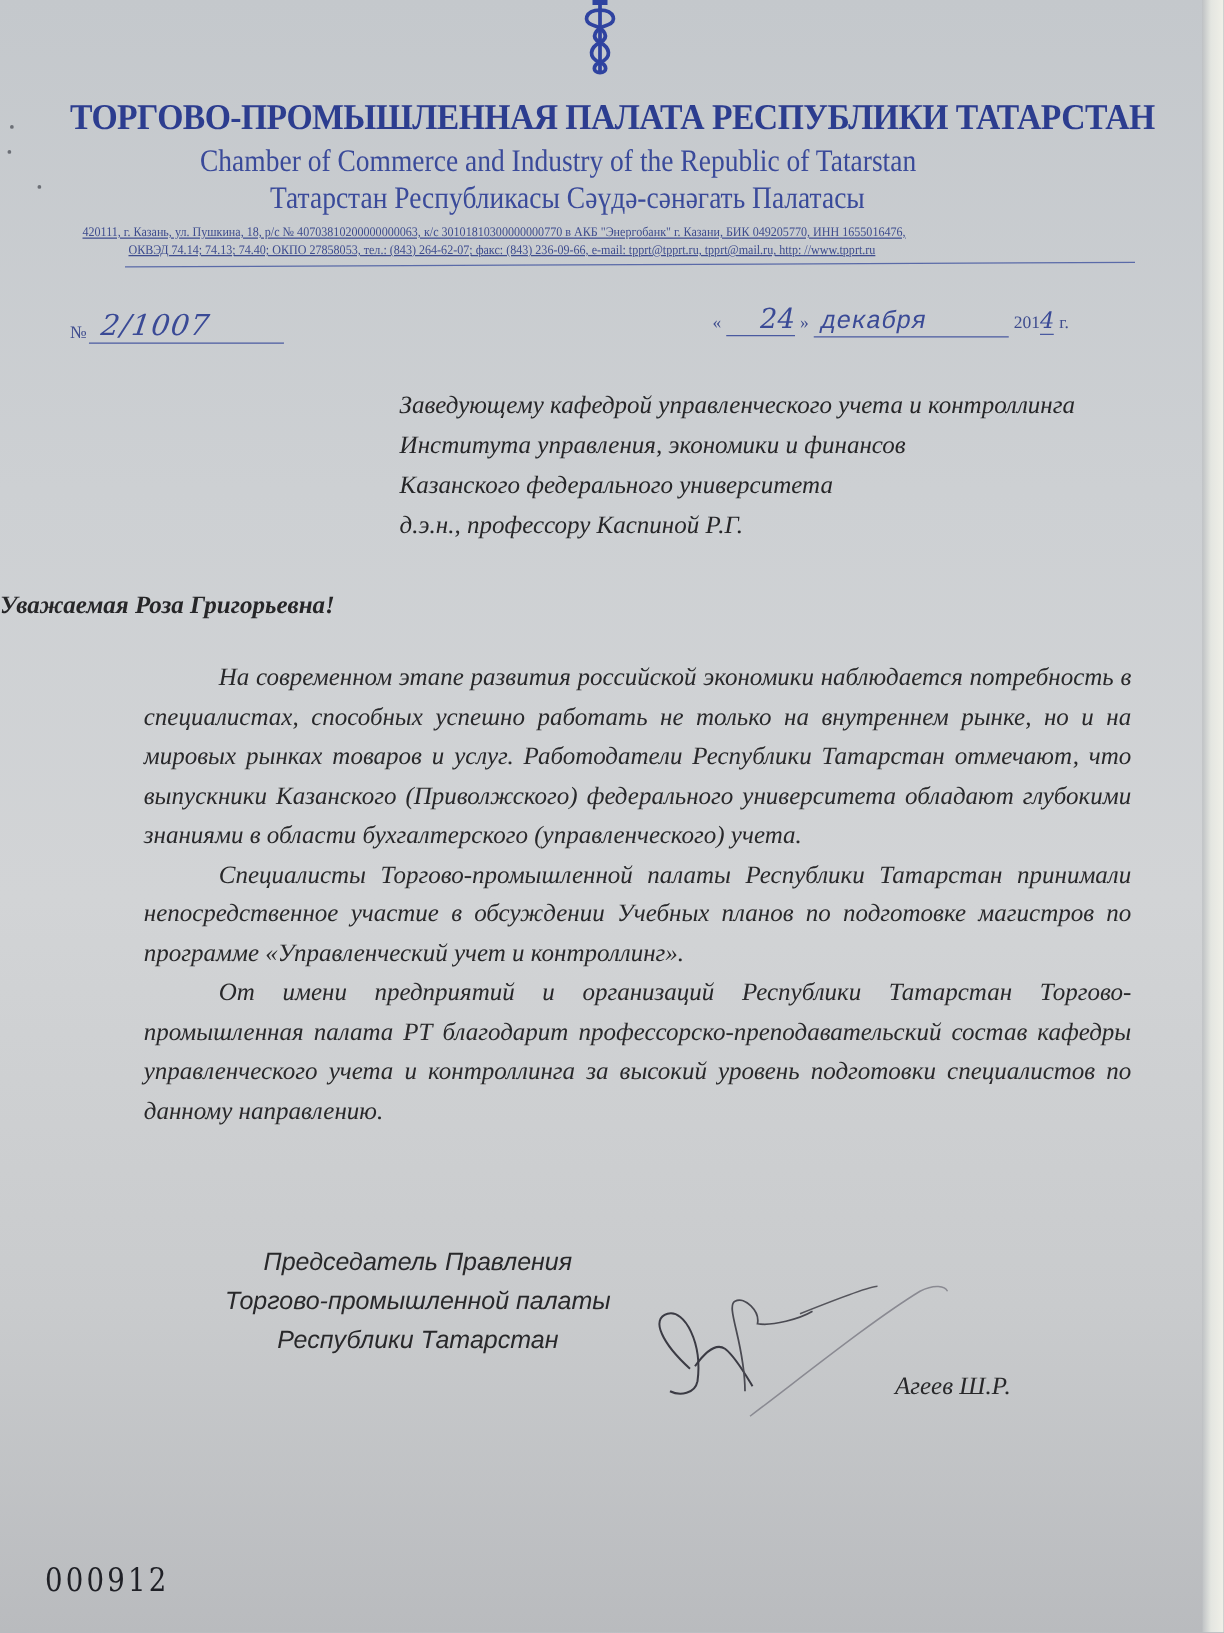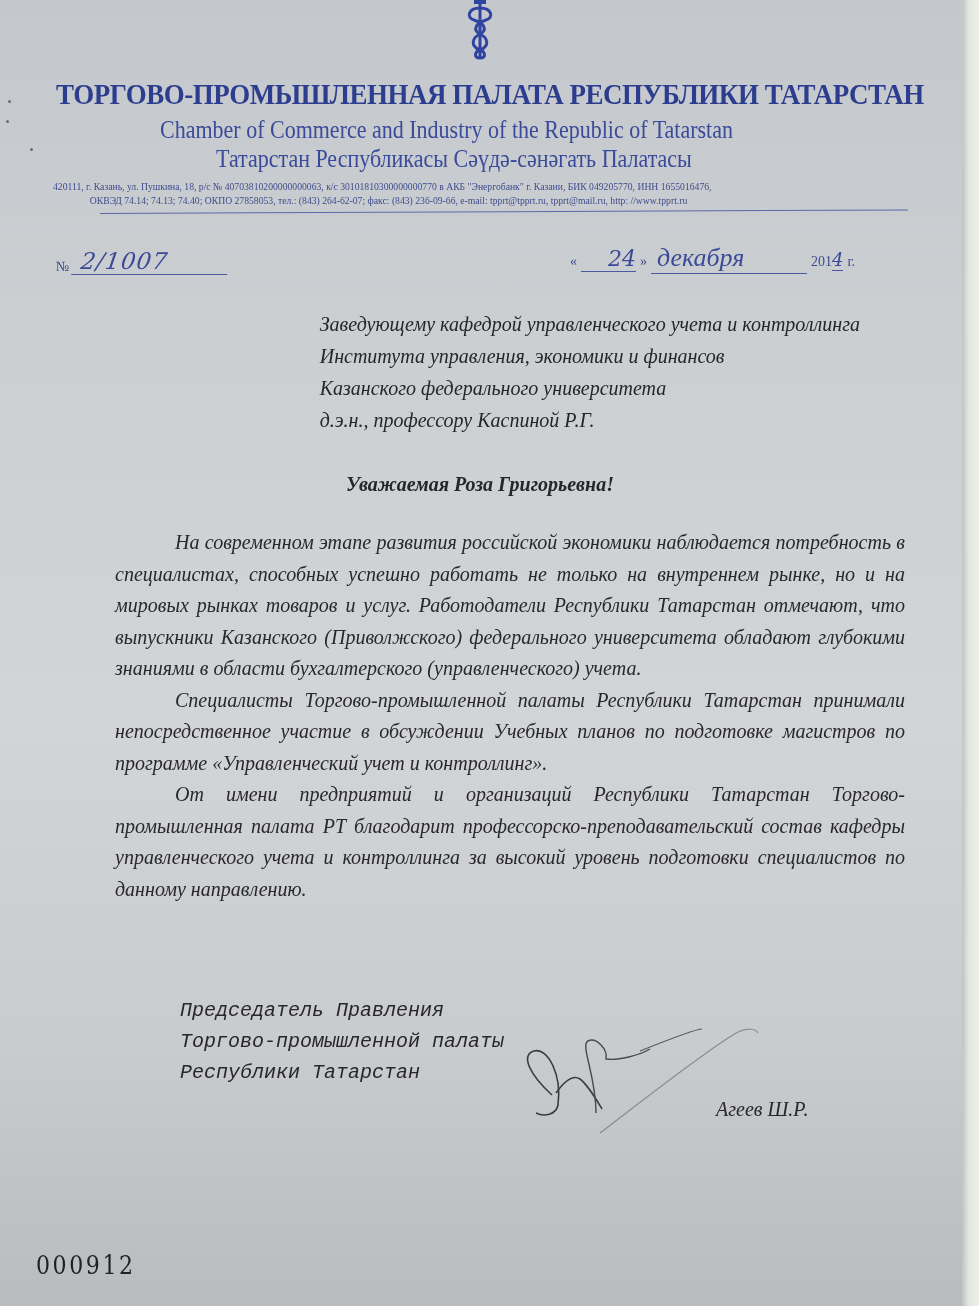--- a/index.html
+++ b/index.html
@@ -71,28 +71,29 @@
       top: 145px;
       font-family: "Liberation Serif", serif;
       font-size: 25px;
       color: #3a4a9a;
       white-space: nowrap;
       transform: scaleX(0.88);
       transform-origin: left center;
     }
     .requisites {
       position: absolute;
-      left: 53px;
+      left: 66px;
       top: 180px;
       width: 840px;
       font-family: "Liberation Serif", serif;
       font-size: 10.5px;
       color: #3e4c8e;
       line-height: 14px;
       white-space: nowrap;
+      text-decoration: underline;
     }
     .requisites .r1 { display: block; transform: scaleX(0.92); transform-origin: left; }
     .requisites .r2 { display: block; padding-left: 40px; transform: scaleX(0.92); transform-origin: left; }
     .header-rule {
       position: absolute;
       left: 100px;
       top: 213px;
       width: 808px;
       height: 1px;
       background: #5a6aa8;
@@ -135,23 +136,23 @@
       border-bottom: 1px solid #4a5aa0;
       font-family: "DejaVu Serif", serif;
       font-style: italic;
       font-size: 22px;
       color: #3a4a96;
     }
     .reg-date .month {
       display: inline-block;
       width: 150px;
       border-bottom: 1px solid #4a5aa0;
-      font-family: Liberation Serif, serif;
-      font-style: italic;
-      font-size: 26px;
+      font-family: Liberation Mono, monospace;
+      font-style: italic;
+      font-size: 20px;
       color: #3a4a96;
       padding-left: 6px;
     }
     .reg-date .year { font-size: 14px; }
     .reg-date .year-hand {
       font-family: "DejaVu Serif", serif;
       font-style: italic;
       font-size: 18px;
       color: #3a4a96;
       border-bottom: 1px solid #4a5aa0;
@@ -164,21 +165,20 @@
       font-style: italic;
       font-size: 20px;
       line-height: 32px;
       color: #262628;
     }
     .salutation {
       position: absolute;
       left: 0;
       width: 960px;
       top: 473px;
-      text-align: center;
       font-family: "Liberation Serif", serif;
       font-style: italic;
       font-weight: bold;
       font-size: 20px;
       color: #262628;
     }
     .body-text {
       position: absolute;
       left: 115px;
       top: 527px;
@@ -191,25 +191,26 @@
       text-align: justify;
     }
     .body-text p {
       margin: 0;
       text-indent: 60px;
     }
     .sign-block {
       position: absolute;
       left: 180px;
       top: 995px;
-      font-family: Liberation Mono, monospace;
+      font-family: Liberation Sans, sans-serif;
       font-style: italic;
       font-size: 20px;
       line-height: 31px;
       color: #28282a;
+      text-align: center;
     }
     .signature {
       position: absolute;
       left: 500px;
       top: 1015px;
       width: 270px;
       height: 130px;
     }
     .signer-name {
       position: absolute;

